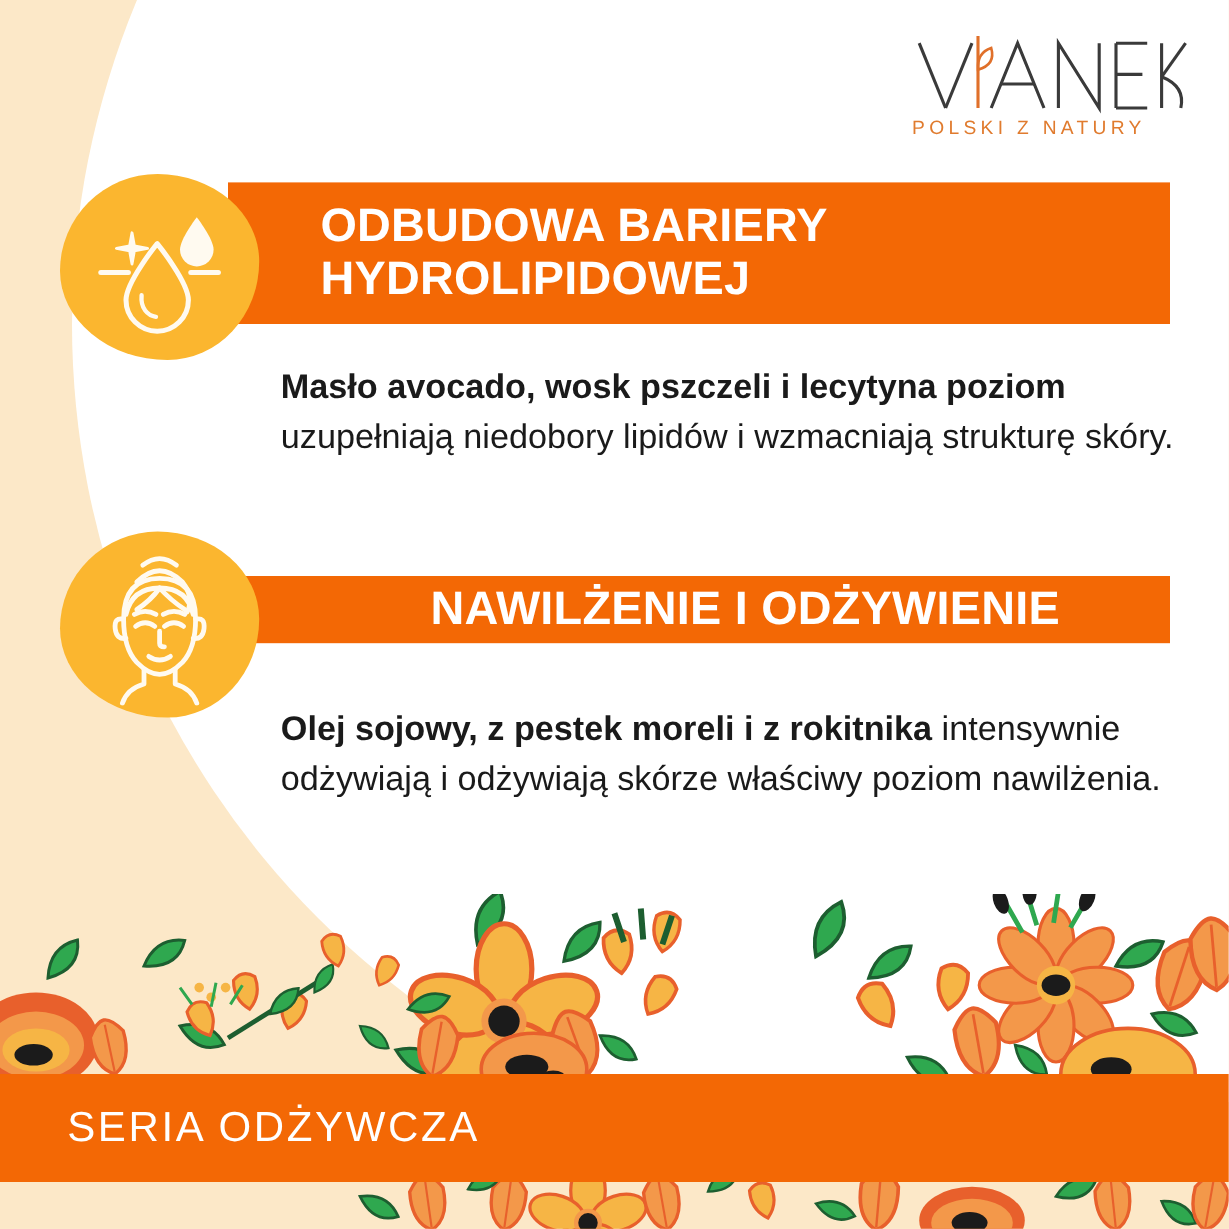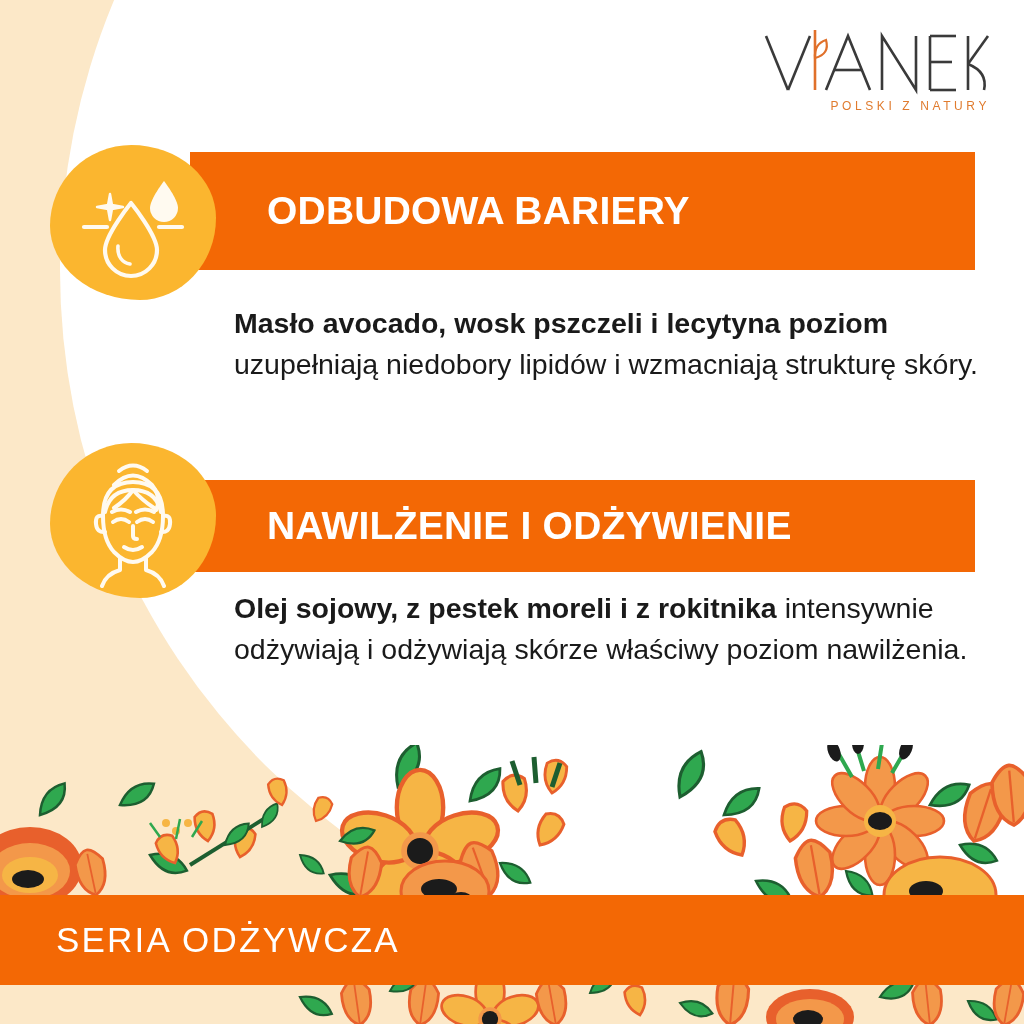--- a/index.html
+++ b/index.html
@@ -24,23 +24,23 @@
 
   
   .logo{
     position:absolute;right:34px;top:28px;
     width:230px;text-align:center;
     z-index:40;
   }
   .logo-svg{display:block;}
   .logo-tag{
     margin-top:3px;
-    font-size:12px;letter-spacing:3.6px;
+    font-size:16px;letter-spacing:3.6px;
     color:#e07b2e;font-weight:400;
-    text-align:right;
+    text-align:left;
     font-family:"Liberation Sans",sans-serif;
   }
   .icon-badge{
     position:absolute;
     width:166px;height:155px;
     background:#fbb62f;
     border-radius:49% 51% 46% 54% / 52% 47% 53% 48%;
     display:flex;align-items:center;justify-content:center;
     z-index:25;
   }
@@ -137,20 +137,21 @@
         <path d="M85 60 L108 60"></path>
         <path d="M36 27 L38 38 L49 40 L38 42 L36 53 L34 42 L23 40 L34 38 Z" fill="#fffaf0" stroke-width="2.4"></path>
       </g>
       <path d="M90 14 C90 14 76 32 76 41 A14 14 0 0 0 104 41 C104 32 90 14 90 14 Z" fill="#fffaf0"></path>
     </svg>
   </div>
 
   <div class="banner" style="left:190px;top:152px;width:785px;height:118px;padding-left:44px;box-sizing:border-box;">
     <div class="banner-text" style="font-size:39px;">
       <span>ODBUDOWA BARIERY</span><br>
+      <span>HYDROLIPIDOWEJ</span>
     </div>
   </div>
 
   <div class="body-text" style="left:234px;top:303px;width:760px;">
     <b>Masło avocado, wosk pszczeli i lecytyna poziom</b><span> uzupełniają niedobory lipidów i wzmacniają strukturę skóry.</span>
   </div>
 
   <div class="icon-badge" style="left:50px;top:443px;">
     <svg width="114" height="134" viewBox="0 0 114 134">
       <g fill="none" stroke="#fffaf0" stroke-width="4" stroke-linecap="round" stroke-linejoin="round">
@@ -176,21 +177,21 @@
         <path d="M57 72 L57 82 Q57 85 61 85"></path>
 
         <path d="M48 93 Q57 99 66 93"></path>
 
         <path d="M44 104 L44 116 Q30 120 26 132"></path>
         <path d="M70 104 L70 116 Q84 120 88 132"></path>
       </g>
     </svg>
   </div>
 
-  <div class="banner" style="left:190px;top:480px;width:785px;height:92px;padding-left:44px;box-sizing:border-box;">
+  <div class="banner" style="left:190px;top:480px;width:785px;height:56px;padding-left:44px;box-sizing:border-box;justify-content:center;">
     <div class="banner-text" style="font-size:39px;">
       <span>NAWILŻENIE I ODŻYWIENIE</span>
     </div>
   </div>
 
   <div class="body-text" style="left:234px;top:588px;width:770px;">
     <b>Olej sojowy, z pestek moreli i z rokitnika</b><span> intensywnie odżywiają i odżywiają skórze właściwy poziom nawilżenia.</span>
   </div>
 
   <svg class="floral-top" viewBox="0 0 1024 152" preserveAspectRatio="none">

